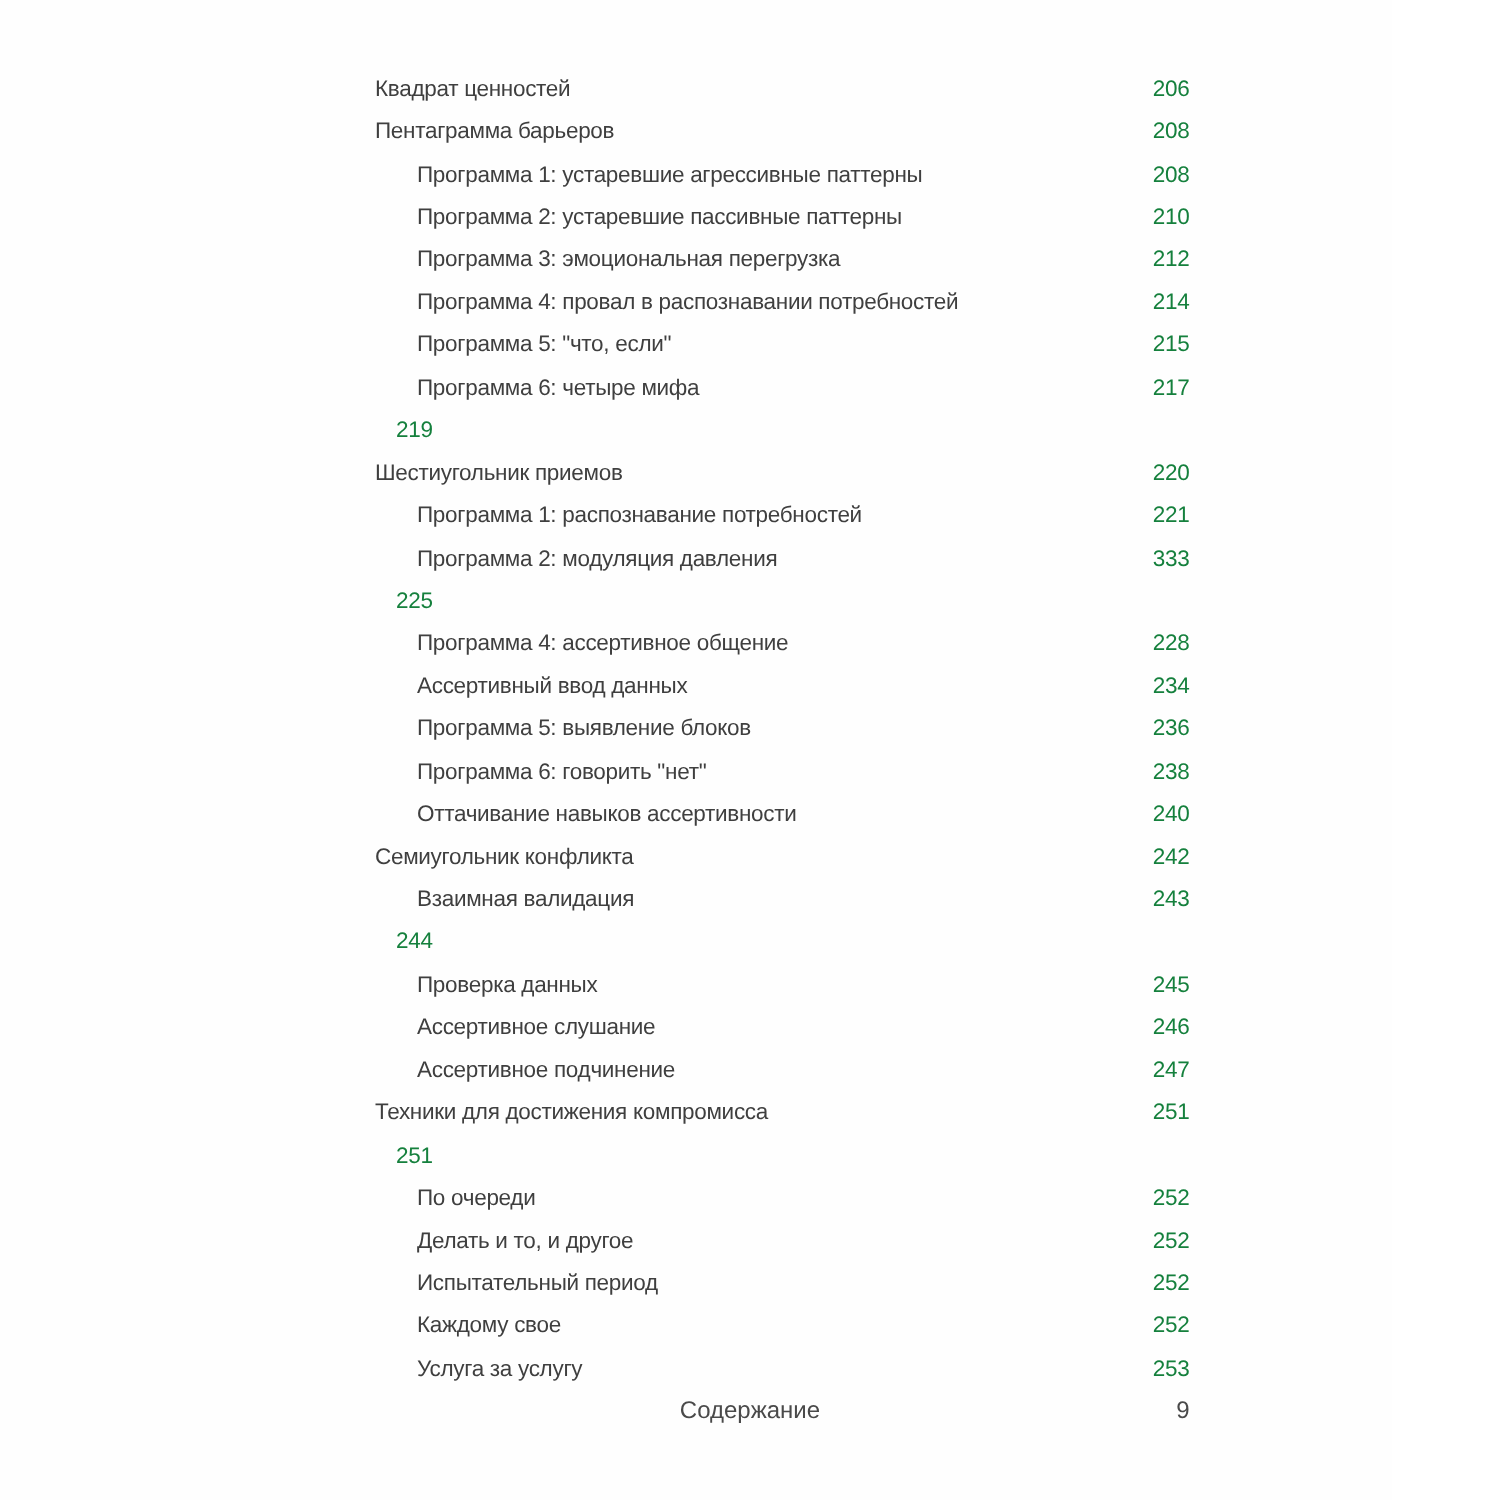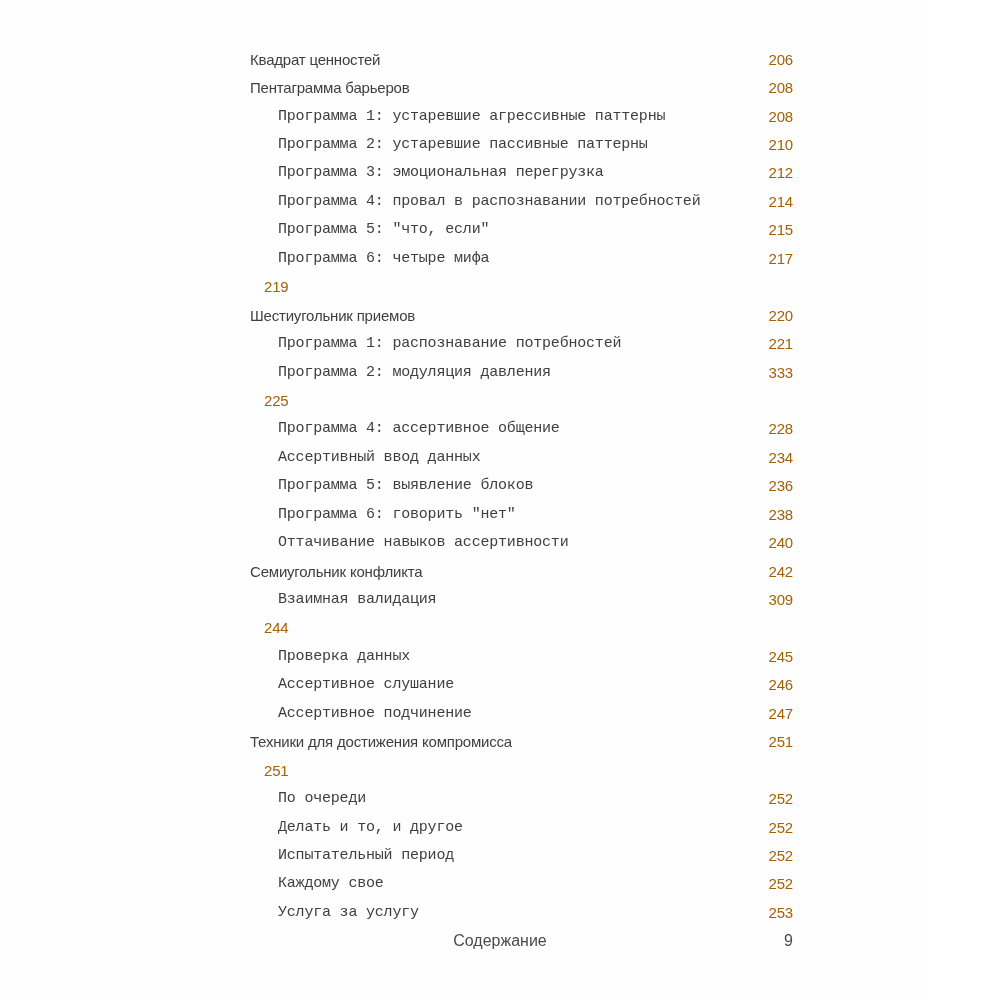--- a/index.html
+++ b/index.html
@@ -33,25 +33,24 @@
     height: 28.45px;
     font-size: 15px;
     letter-spacing: -0.2px;
     white-space: nowrap;
   }
   .toc-row .toc-title {
     color: #3f3f3f;
   }
   .toc-row.level-2 .toc-title {
     padding-left: 28px;
-    font-family: Liberation Mono, monospace;
   }
   .toc-row .toc-page {
     margin-left: 14px;
-    color: #a16207;
+    color: #15803d;
   }
   .footer {
     position: absolute;
     top: 932px;
     left: 0;
     width: 1000px;
     height: 18px;
     font-size: 16px;
     color: #4a4a4a;
   }
@@ -141,21 +140,21 @@
       <div class="toc-row level-2">
         <span class="toc-title">Оттачивание навыков ассертивности</span>
         <span class="toc-page">240</span>
       </div>
       <div class="toc-row level-1">
         <span class="toc-title">Семиугольник конфликта</span>
         <span class="toc-page">242</span>
       </div>
       <div class="toc-row level-2">
         <span class="toc-title">Взаимная валидация</span>
-        <span class="toc-page">309</span>
+        <span class="toc-page">243</span>
       </div>
       <div class="toc-row level-2">
         <span class="toc-page">244</span>
       </div>
       <div class="toc-row level-2">
         <span class="toc-title">Проверка данных</span>
         <span class="toc-page">245</span>
       </div>
       <div class="toc-row level-2">
         <span class="toc-title">Ассертивное слушание</span>

